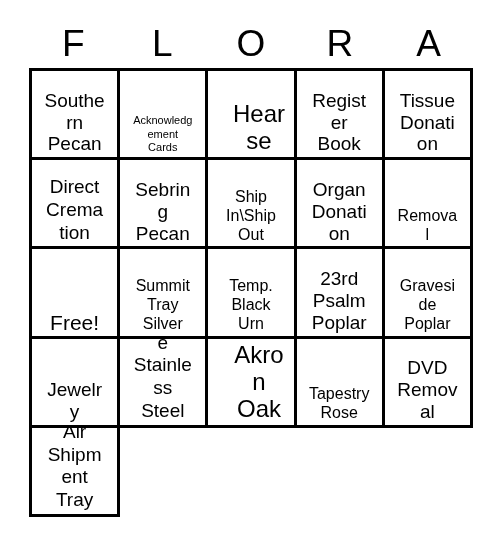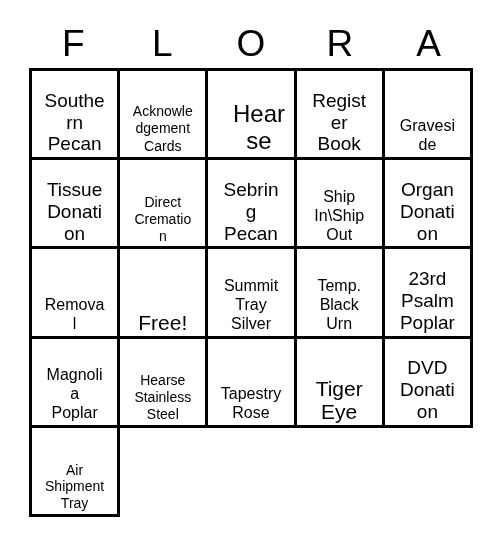--- a/index.html
+++ b/index.html
@@ -77,22 +77,22 @@
     width: 100%;
     text-align: center;
     color: #000000;
     font-family: "Liberation Sans", sans-serif;
     line-height: 1.12;
     white-space: pre-line;
     word-wrap: break-word;
   }
 
   
-  .cell-text[data-size="xs"]  { font-size: 14px;  line-height: 1.25; }
-  .cell-text[data-size="s"]   { font-size: 14px; line-height: 1.2;  }
+  .cell-text[data-size="xs"]  { font-size: 11px;  line-height: 1.25; }
+  .cell-text[data-size="s"]   { font-size: 19px; line-height: 1.2;  }
   .cell-text[data-size="m"]   { font-size: 16px; line-height: 1.18; }
   .cell-text[data-size="l"]   { font-size: 19px; line-height: 1.15; }
   .cell-text[data-size="xl"]  { font-size: 24px; line-height: 1.12; margin-left: 16px; }
   .cell-text[data-size="xxl"] { font-size: 21px; line-height: 1.1;  }
 </style>
 </head>
 <body>
 
 <div class="card">
 
@@ -115,23 +115,20 @@
       </div>
     <div class="cell">
         <span class="cell-text" data-size="xl">Hearse</span>
       </div>
     <div class="cell">
         <span class="cell-text" data-size="l">Register
 Book</span>
       </div>
 
     <div class="cell">
-        <span class="cell-text" data-size="m">Graveside</span>
-      </div>
-    <div class="cell">
         <span class="cell-text" data-size="l">Tissue
 Donation</span>
       </div>
     <div class="cell">
         <span class="cell-text" data-size="s">Direct
 Cremation</span>
       </div>
     <div class="cell">
         <span class="cell-text" data-size="l">Sebring
 Pecan</span>
@@ -162,40 +159,43 @@
 Black
 Urn</span>
       </div>
 
     <div class="cell">
         <span class="cell-text" data-size="l">23rd
 Psalm
 Poplar</span>
       </div>
     <div class="cell">
-        <span class="cell-text" data-size="m">Magnolia
+        <span class="cell-text" data-size="m">Graveside
 Poplar</span>
+      </div>
+    <div class="cell">
+        <span class="cell-text" data-size="l">Jewelry</span>
       </div>
     <div class="cell">
         <span class="cell-text" data-size="s">Hearse
 Stainless
 Steel</span>
       </div>
+    <div class="cell">
+        <span class="cell-text" data-size="xl">Akron
+Oak</span>
+      </div>
 
     <div class="cell">
         <span class="cell-text" data-size="m">Tapestry
 Rose</span>
       </div>
     <div class="cell">
-        <span class="cell-text" data-size="xxl">Tiger
-Eye</span>
-      </div>
-    <div class="cell">
         <span class="cell-text" data-size="l">DVD
-Donation</span>
+Removal</span>
       </div>
     <div class="cell">
         <span class="cell-text" data-size="s">Air
 Shipment
 Tray</span>
       </div>
   </div>
 
 </div>
 

